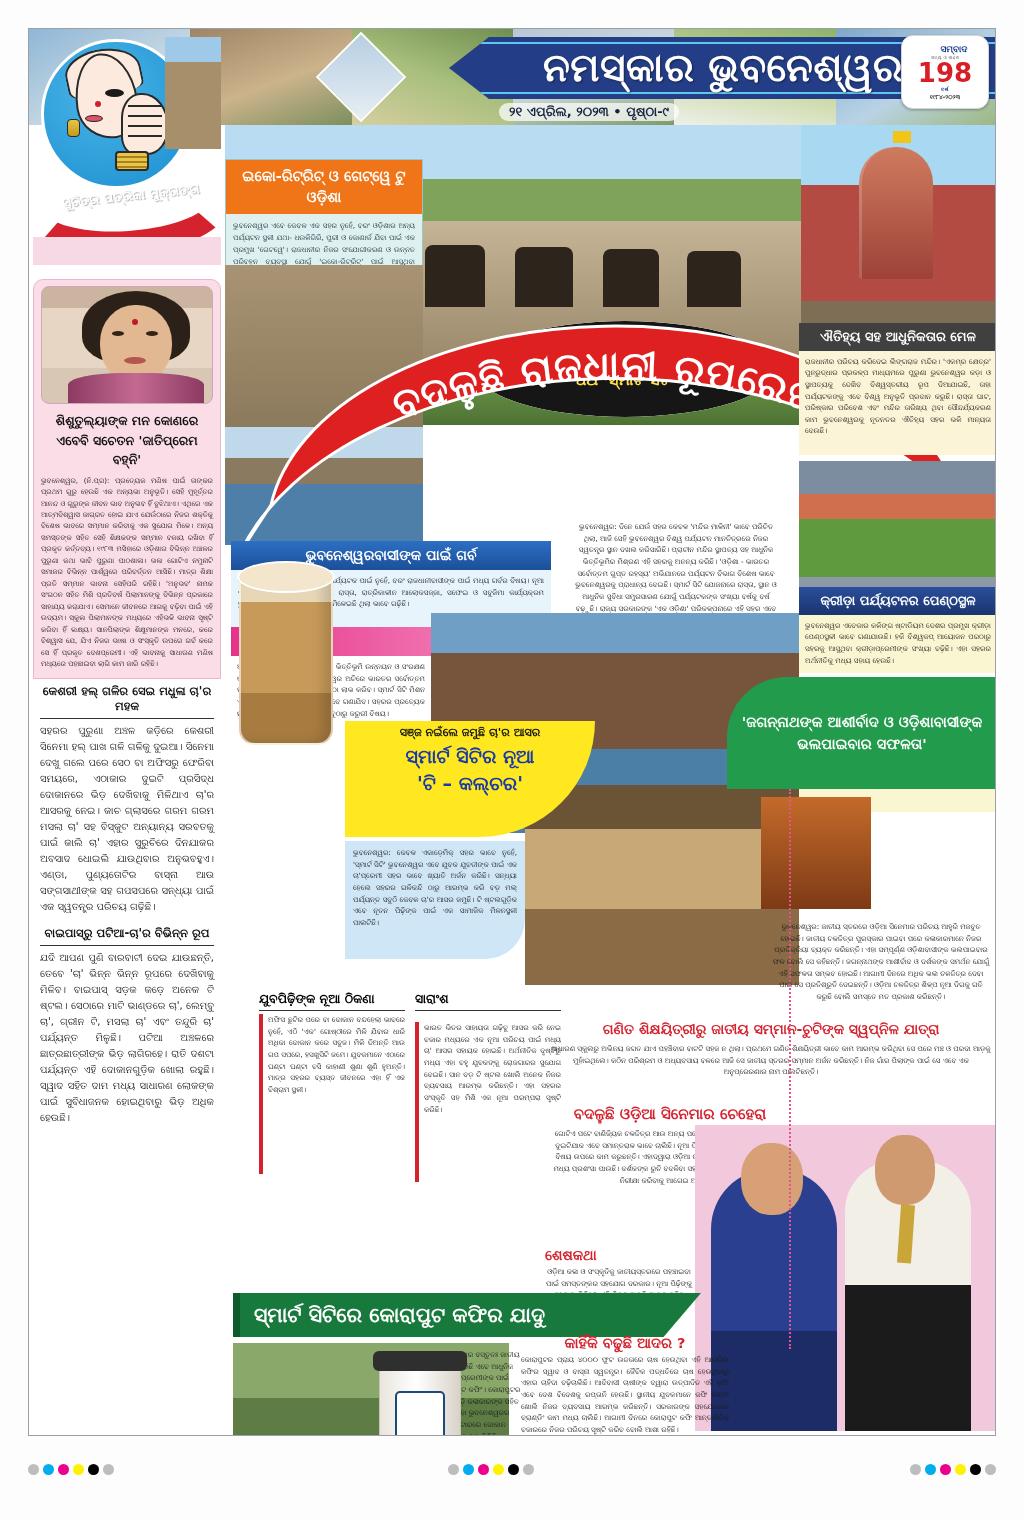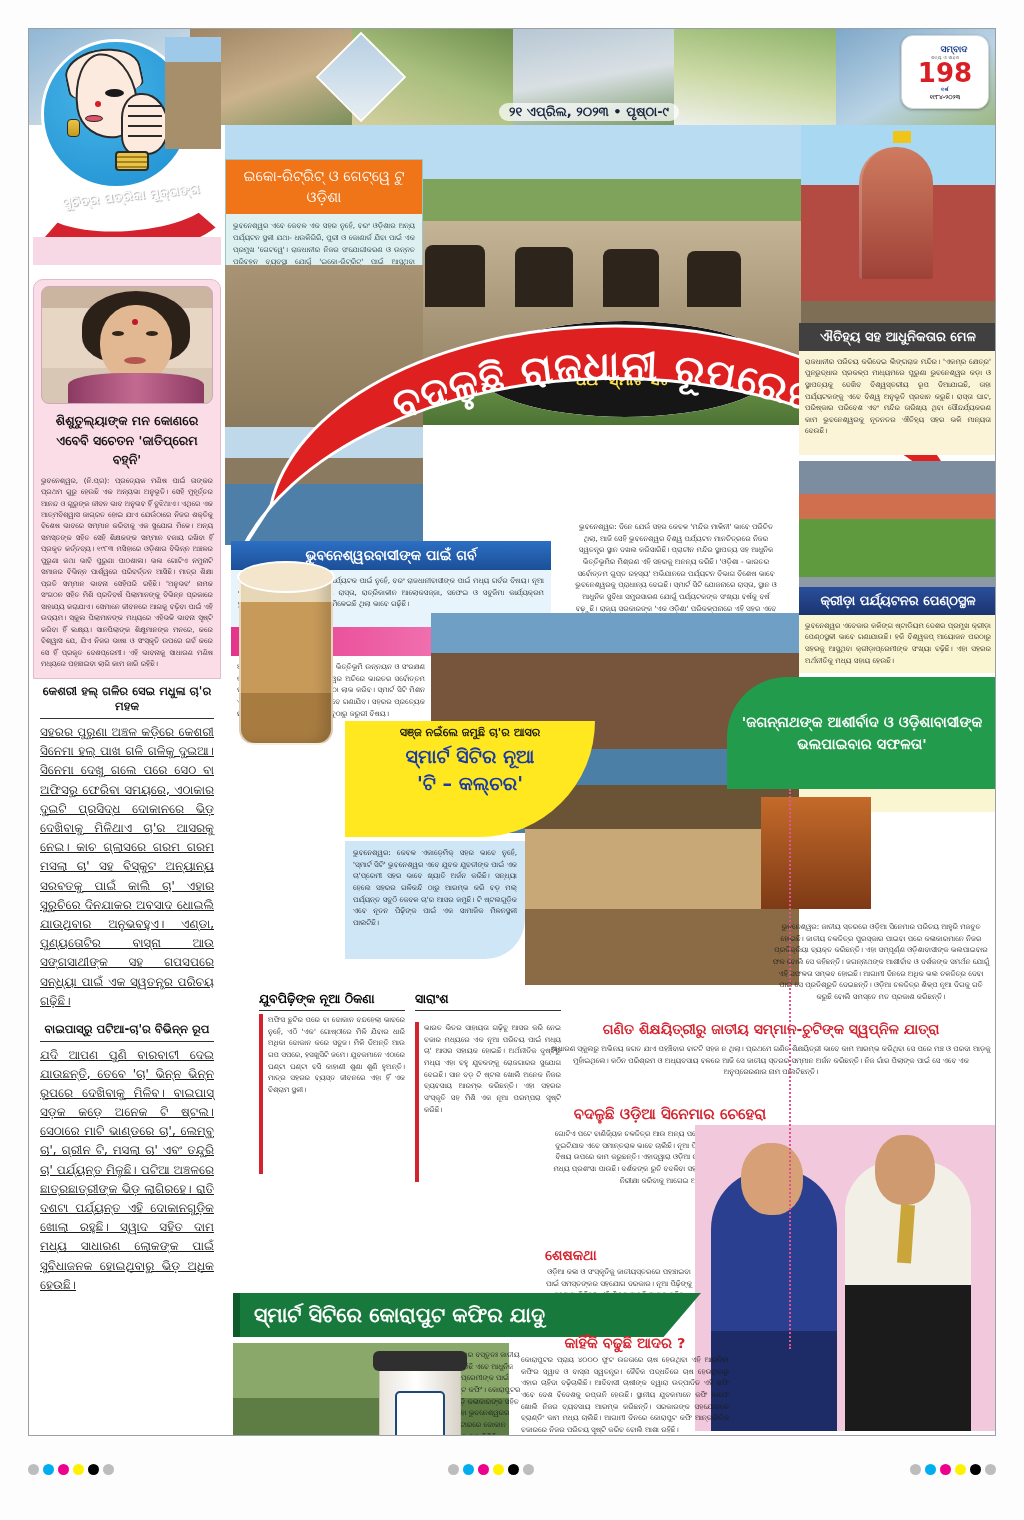--- a/index.html
+++ b/index.html
@@ -199,21 +199,21 @@
     margin-top: 5px; font-size: 7.1px; color: #1b1b1b; line-height: 1.62;
     text-align: justify; hyphens: auto; word-break: break-word;
   }
 
   .rail-item { width: 188px; padding: 5px 7px 6px; }
   .rail-head {
     font-size: 11.6px; font-weight: bold; color: #111;
     border-bottom: 1.4px solid #333; padding-bottom: 3px; margin-bottom: 4px;
     text-align: center; line-height: 1.35;
   }
-  .rail-body { font-size: 12px; color: #1b1b1b; line-height: 1.6; text-align: justify; word-break: break-word; text-decoration: underline; }
+  .rail-body { font-size: 10px; color: #1b1b1b; line-height: 1.6; text-align: justify; word-break: break-word; }
 
   
   .main {
     position: absolute; left: 196px; top: 96px; width: 772px; height: 1306px;
   }
   .hero-photo {
     position: absolute; left: 0; top: 0; width: 772px; height: 300px;
     background:
       linear-gradient(180deg,#b9dcf2 0 18%, #7fa35a 18% 36%, #a08f6c 36% 78%, #8a7a5c 78% 100%);
     overflow: hidden;
@@ -269,21 +269,21 @@
     font-size: 40px; font-weight: bold; fill: #ffffff;
     letter-spacing: 1px;
   }
 
   
   .ecobox {
     position: absolute; left: 0; top: 34px; width: 198px; height: 248px;
     background: #dff0f0; border: 1px solid #9cc6c6;
   }
   .ecobox .eh {
-    background: #ef7518; color: #ffffff; font-size: 14.5px; font-weight: normal;
+    background: #ef7518; color: #ffffff; font-size: 14.5px; font-weight: bold;
     text-align: center; padding: 6px 8px; line-height: 1.45;
   }
   .ecobox .eb {
     font-size: 7.2px; color: #15313a; line-height: 1.65; padding: 6px 7px;
     text-align: justify; word-break: break-word;
   }
 
   
   .bar {
     color: #ffffff; font-size: 14px; font-weight: bold; text-align: center;
@@ -393,20 +393,25 @@
       <div class="mast-photos">
         <div class="mp mp1"></div>
         <div class="mp mp2"></div>
         <div class="mp mp3"></div>
         <div class="mp mp4"></div>
         <div class="mp mp5"></div>
         <div class="mp mp6"></div>
       </div>
       <div class="mast-diamond"></div>
 
+      <div class="mast-banner">
+        <div class="mast-banner-inner">
+          <span class="mast-title">ନମସ୍କାର ଭୁବନେଶ୍ୱର</span>
+        </div>
+      </div>
 
       <div class="mast-logo">
         <span class="lg-top">ସମ୍ବାଦ</span>
         <span class="lg-sub">ସତ୍ୟ ଓ ସାହସ</span>
         <span class="lg-num">198</span>
         <span class="lg-year">ବର୍ଷ</span>
         <span class="lg-range">୧୯୮୪-୨୦୨୩</span>
       </div>
 
       <div class="mast-date">୨୧ ଏପ୍ରିଲ, ୨୦୨୩ • ପୃଷ୍ଠା-୯</div>

